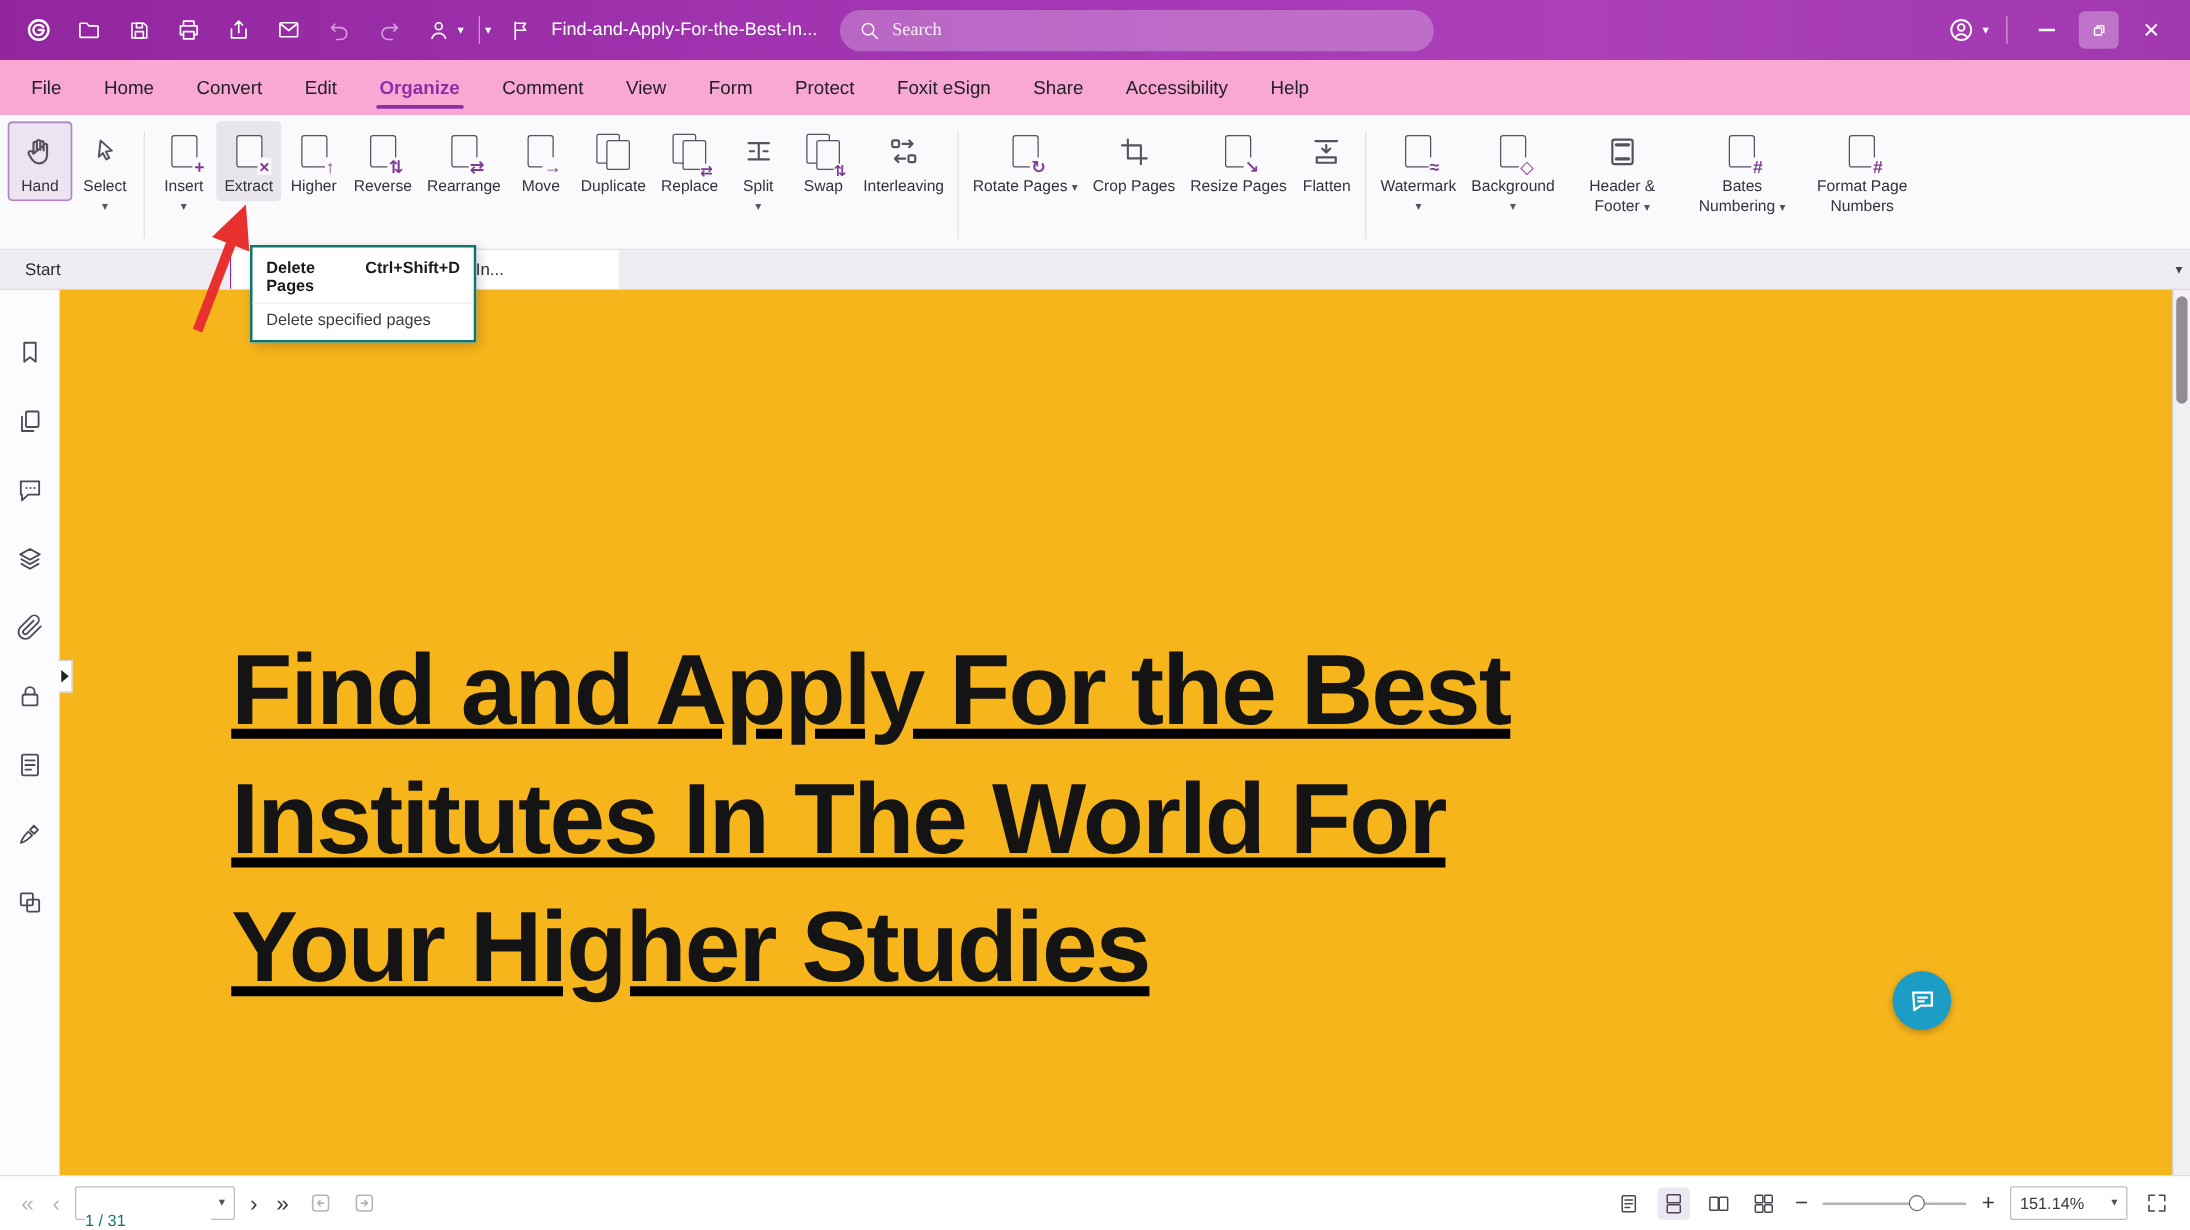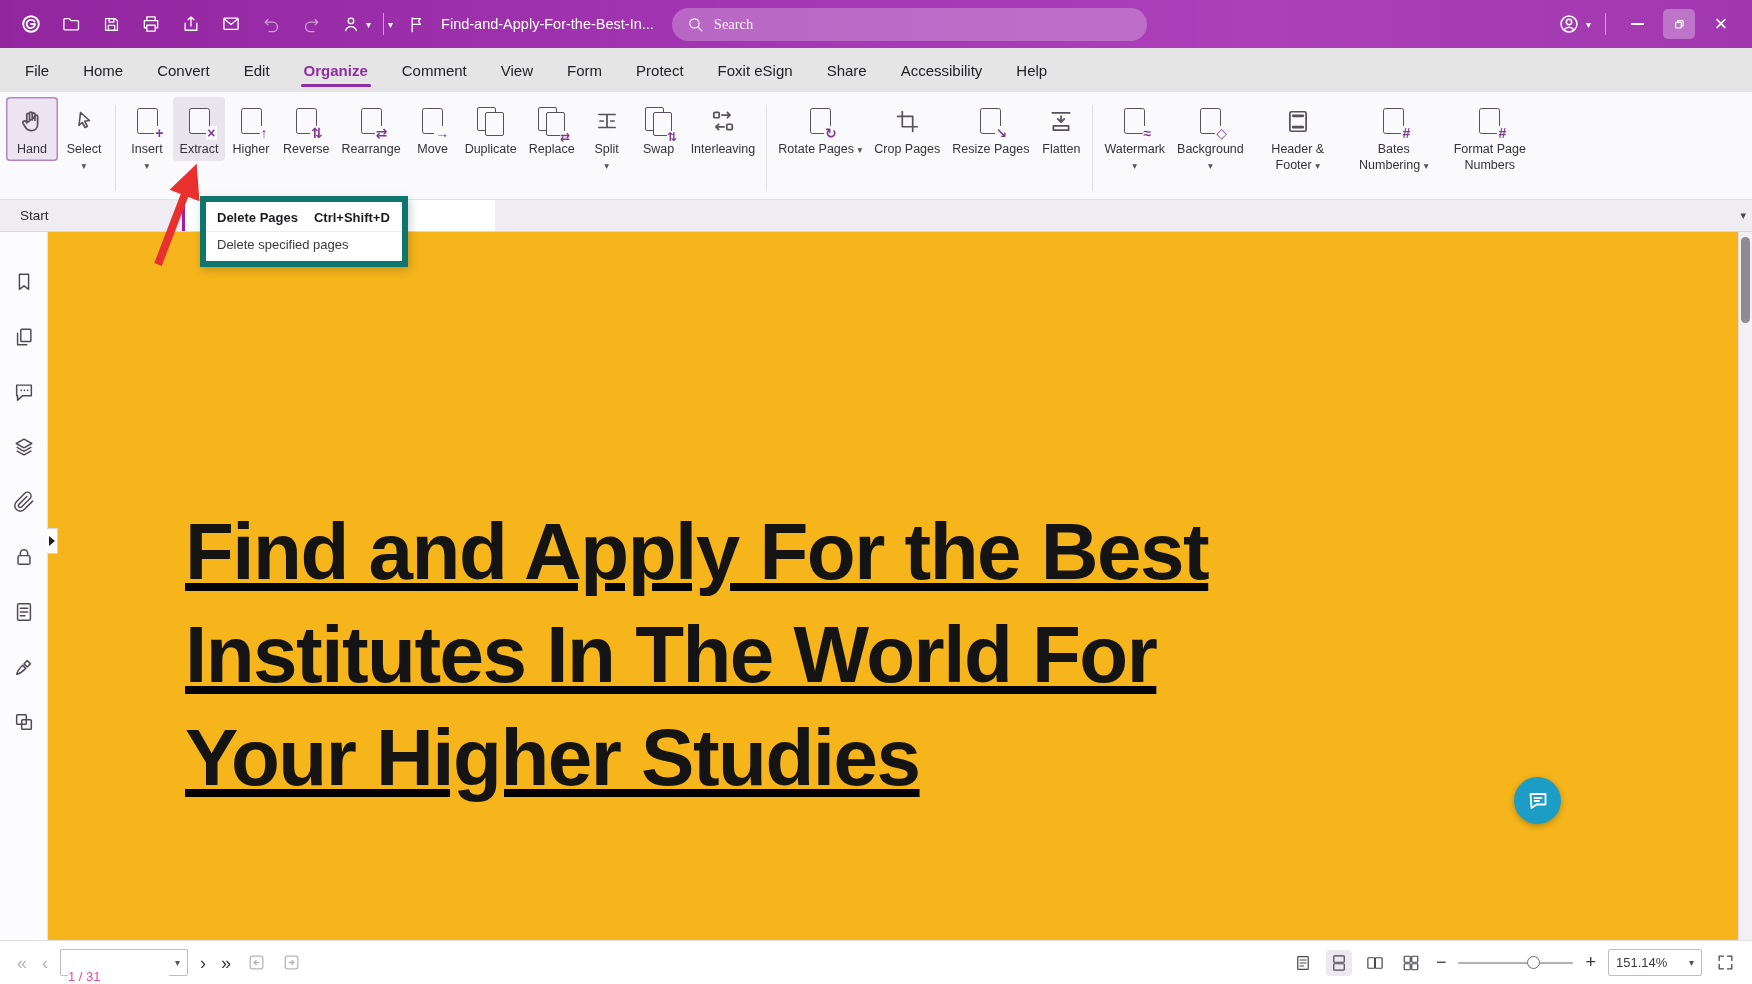--- a/index.html
+++ b/index.html
@@ -18,21 +18,21 @@
   .searchbar{flex:0 0 475px;height:33px;background:rgba(255,255,255,.25);border-radius:17px;
     display:flex;align-items:center;padding:0 15px;gap:10px;margin-left:10px;}
   .searchbar input{background:transparent;border:none;outline:none;color:#fff;font-size:14.5px;flex:1;font-family:Liberation Serif, serif;}
   .searchbar input::placeholder{color:rgba(255,255,255,.9);}
   .tb-right{margin-left:auto;display:flex;align-items:center;gap:4px;}
   .minbar{width:13px;height:2px;background:#fff;}
   .restore-box{width:32px;height:30px;border-radius:5px;background:rgba(255,255,255,.3);display:flex;align-items:center;justify-content:center;}
   .close-x{font-size:22px;line-height:1;font-weight:400;}
 
   
-  .menubar{height:44px;background:#e5e5e5;display:flex;align-items:center;padding:0 8px;}
+  .menubar{height:44px;background:#f9a8d4;display:flex;align-items:center;padding:0 8px;}
   .menu-item{padding:0 17px;font-size:15px;color:#232027;height:100%;display:flex;align-items:center;position:relative;white-space:nowrap;}
   .menu-item.active{color:#8f2da5;font-weight:700;}
   .menu-item.active::after{content:"";position:absolute;left:14px;right:14px;bottom:5px;height:3px;background:#8f2da5;border-radius:2px;}
 
   
   .ribbon{height:108px;background:#faf9fb;border-bottom:1px solid #e4e0e7;display:flex;align-items:flex-start;padding:5px 6px 0 6px;}
   .rbtn{display:flex;flex-direction:column;align-items:center;padding:7px 6px 3px;border-radius:4px;min-width:52px;}
   .rbtn.sel{background:#ece4f0;box-shadow:inset 0 0 0 1.5px #b286c4;}
   .rbtn.hl{background:#e9e5ec;}
   .ricon{height:34px;display:flex;align-items:center;justify-content:center;color:#56515d;margin-bottom:4px;}
@@ -46,49 +46,49 @@
   .dicon .g{position:absolute;right:-8px;bottom:-7px;font-size:14px;font-weight:700;color:#7d3a93;background:#faf9fb;line-height:1;padding:0 1px;}
   .dstack{position:relative;width:27px;height:29px;}
   .dstack .b,.dstack .f{position:absolute;width:19px;height:24px;border:1.6px solid #56515d;border-radius:2px;background:#faf9fb;}
   .dstack .b{left:0;top:0;}
   .dstack .f{right:0;bottom:0;}
   .dstack .g{position:absolute;z-index:2;right:-5px;bottom:-7px;font-size:12px;font-weight:700;color:#7d3a93;background:#faf9fb;line-height:1;}
 
   
   .tabstrip{height:32px;background:#f0edf2;display:flex;align-items:stretch;border-bottom:1px solid #dcd7e0;position:relative;}
   .tab{display:flex;align-items:center;padding:0 20px;font-size:13.5px;color:#2d2a31;white-space:nowrap;}
-  .tab.start{width:185px;border-right:3px solid #a21caf;}
+  .tab.start{width:185px;border-right:1px solid #a21caf;}
   .tab.doc{background:#fff;width:310px;overflow:hidden;}
   .tab.doc span{overflow:hidden;text-overflow:clip;white-space:nowrap;}
   .strip-caret{position:absolute;right:6px;top:9px;font-size:11px;color:#4a4550;}
 
   
   .workspace{height:708px;display:flex;position:relative;background:#8a8a8a;}
   .sidebar{width:48px;background:#fcfbfd;border-right:1px solid #e4e0e7;display:flex;flex-direction:column;align-items:center;padding-top:38px;gap:31px;color:#4f4a56;}
   .sb-icon{width:24px;height:24px;display:flex;align-items:center;justify-content:center;}
   .sb-handle{position:absolute;left:47px;top:296px;width:11px;height:26px;background:#fff;border:1px solid #d7d2db;border-left:none;display:flex;align-items:center;justify-content:center;z-index:5;}
   .sb-handle::after{content:"";width:0;height:0;border-left:6px solid #222;border-top:5px solid transparent;border-bottom:5px solid transparent;}
   .page{flex:1;position:relative;overflow:hidden;}
   .page-heading{padding:268px 0 0 137px;font-weight:700;font-size:80px;letter-spacing:-1.5px;line-height:1.29;color:#141414;}
   .vscroll{width:14px;background:#f2f0f3;border-left:1px solid #e0dce3;position:relative;}
   .vthumb{position:absolute;left:2px;right:2px;top:5px;height:86px;background:#8f8a94;border-radius:5px;}
 
   
-  .tooltip{position:absolute;left:200px;top:196px;width:208px;background:#fff;border:6px solid #0f766e;
+  .tooltip{position:absolute;left:200px;top:196px;width:181px;background:#fff;border:2px solid #0f766e;
     box-shadow:2px 3px 9px rgba(0,0,0,.2);z-index:70;font-size:13px;color:#1c1a1e;}
   .tt-row1{display:flex;gap:16px;padding:8px 11px 6px;font-weight:700;}
   .tt-row2{padding:5px 11px 9px;color:#3c3940;border-top:1px solid #efecf1;}
   .red-arrow{position:absolute;left:132px;top:150px;width:90px;height:130px;z-index:80;pointer-events:none;}
 
   
   .statusbar{height:44px;border-top:1px solid #e2dee5;background:#fff;display:flex;align-items:center;padding:0 14px;gap:9px;color:#3c3841;font-size:14px;}
   .nav-ch{font-size:18px;line-height:1;padding:0 3px;color:#3b3742;}
   .nav-ch.dim{color:#b8b3bd;}
   .pagebox{width:128px;height:27px;border:1px solid #bfbac4;border-radius:2px;display:flex;align-items:center;padding:0 7px;gap:6px;background:#fff;}
-  .pagebox input{flex:1;border:none;outline:none;font-size:13px;color:#ec4899;font-family:inherit;min-width:0;margin-top:28px;}
+  .pagebox input{flex:1;border:none;outline:none;font-size:13px;color:#0f766e;font-family:inherit;min-width:0;margin-top:28px;}
   .small-caret{font-size:10px;color:#56515d;}
   .sb-mini{width:26px;height:26px;display:flex;align-items:center;justify-content:center;color:#4a4550;border-radius:4px;}
   .sb-mini.dim{opacity:.4;}
   .sb-mini.on{background:#ece7f0;}
   .sb-right{margin-left:auto;display:flex;align-items:center;gap:10px;}
   .zoom-sign{font-size:18px;color:#3b3742;padding:0 2px;}
   .slider{width:115px;height:2px;background:#b5b0ba;position:relative;border-radius:1px;}
   .slider .thumb{position:absolute;left:60%;top:-6px;width:13px;height:13px;border-radius:50%;background:#fff;border:1.6px solid #6f6a78;}
   .zoombox{width:94px;height:27px;border:1px solid #bfbac4;border-radius:2px;display:flex;align-items:center;justify-content:space-between;padding:0 7px;font-size:13px;background:#fff;}
 

